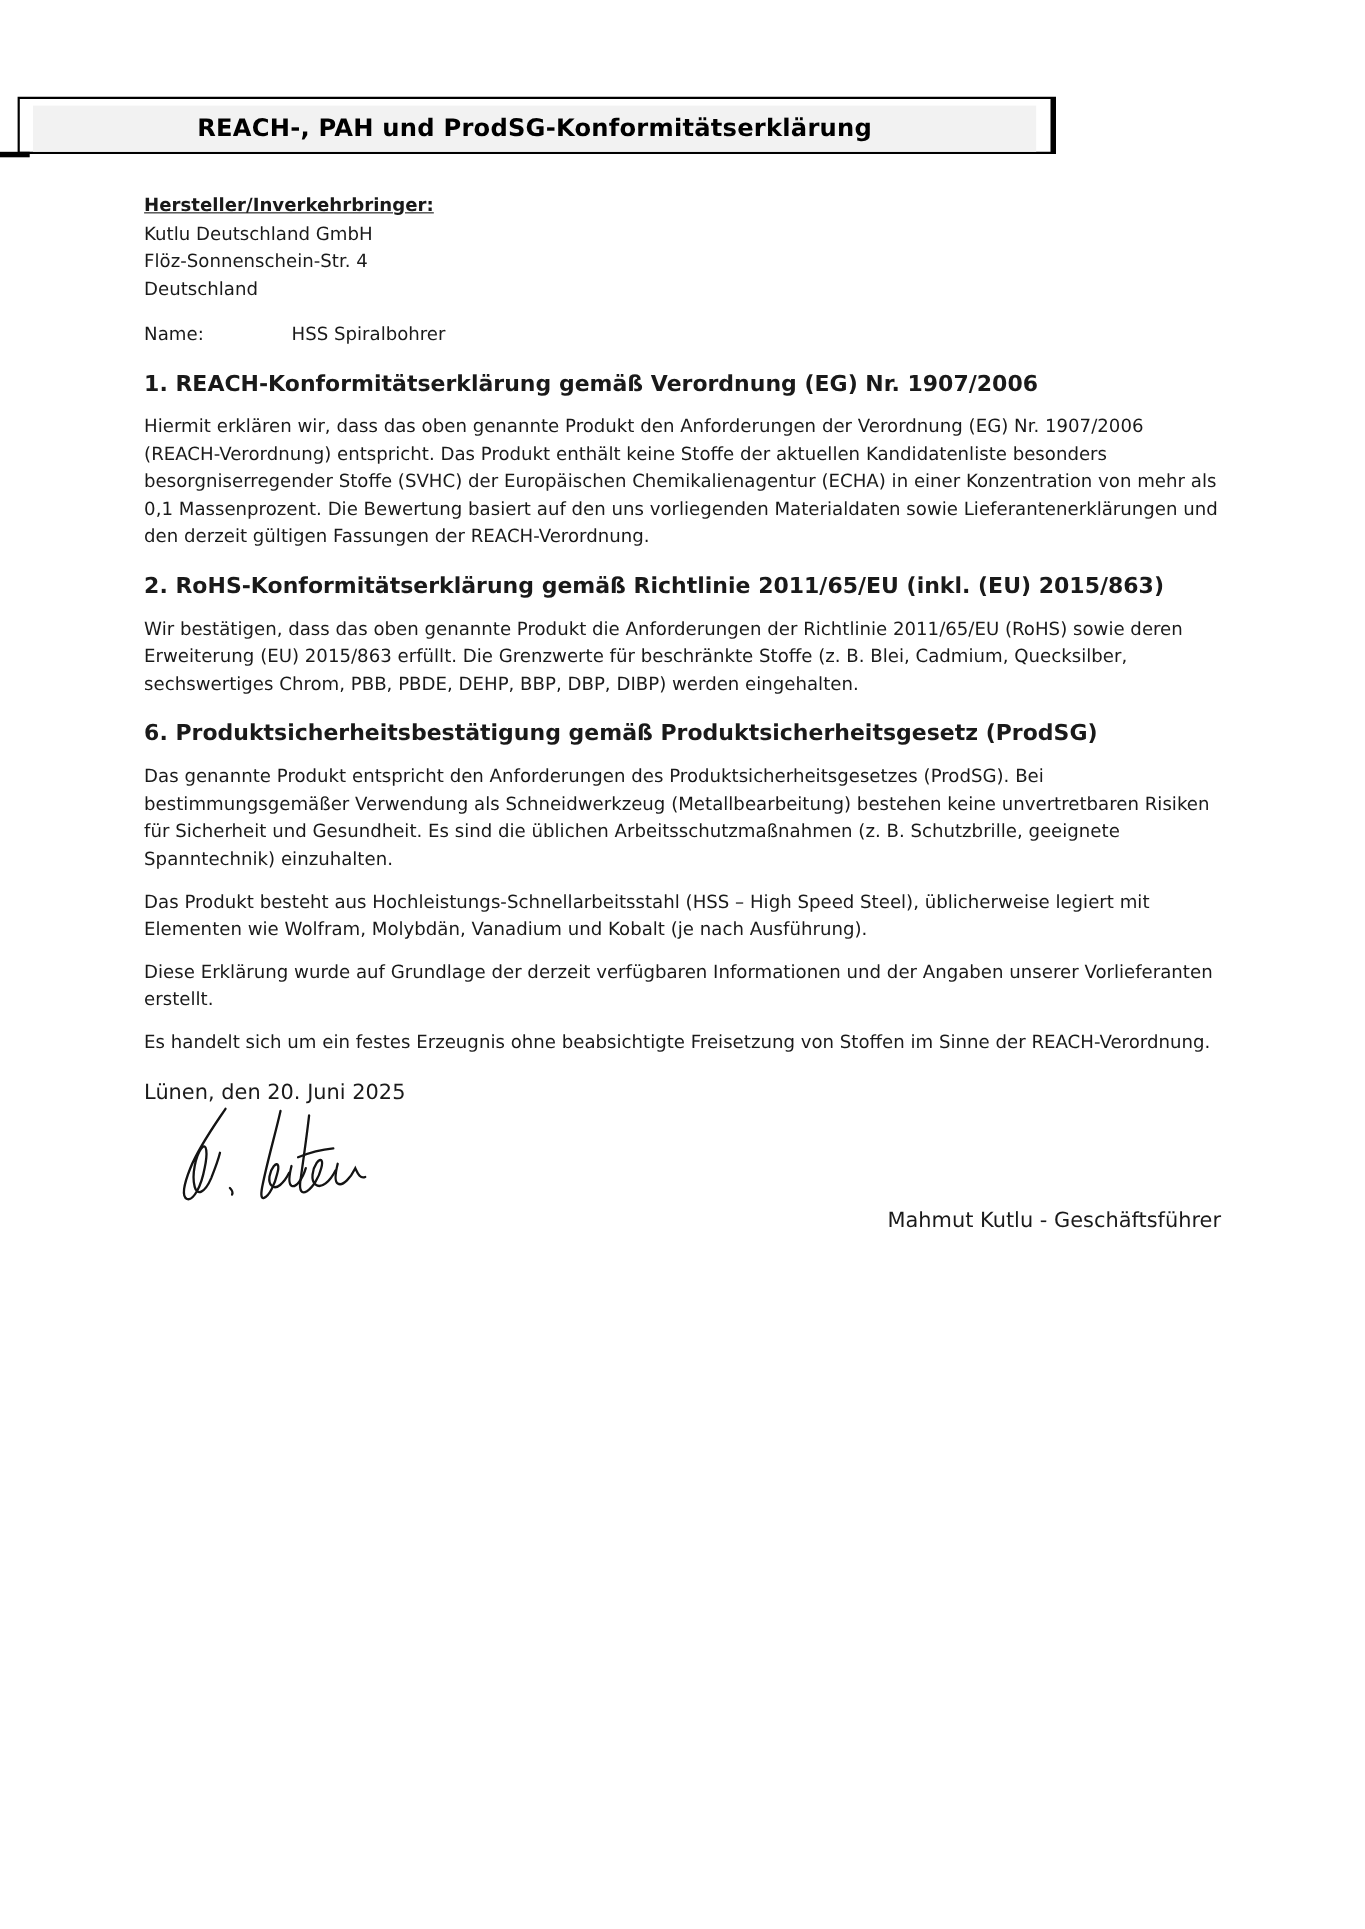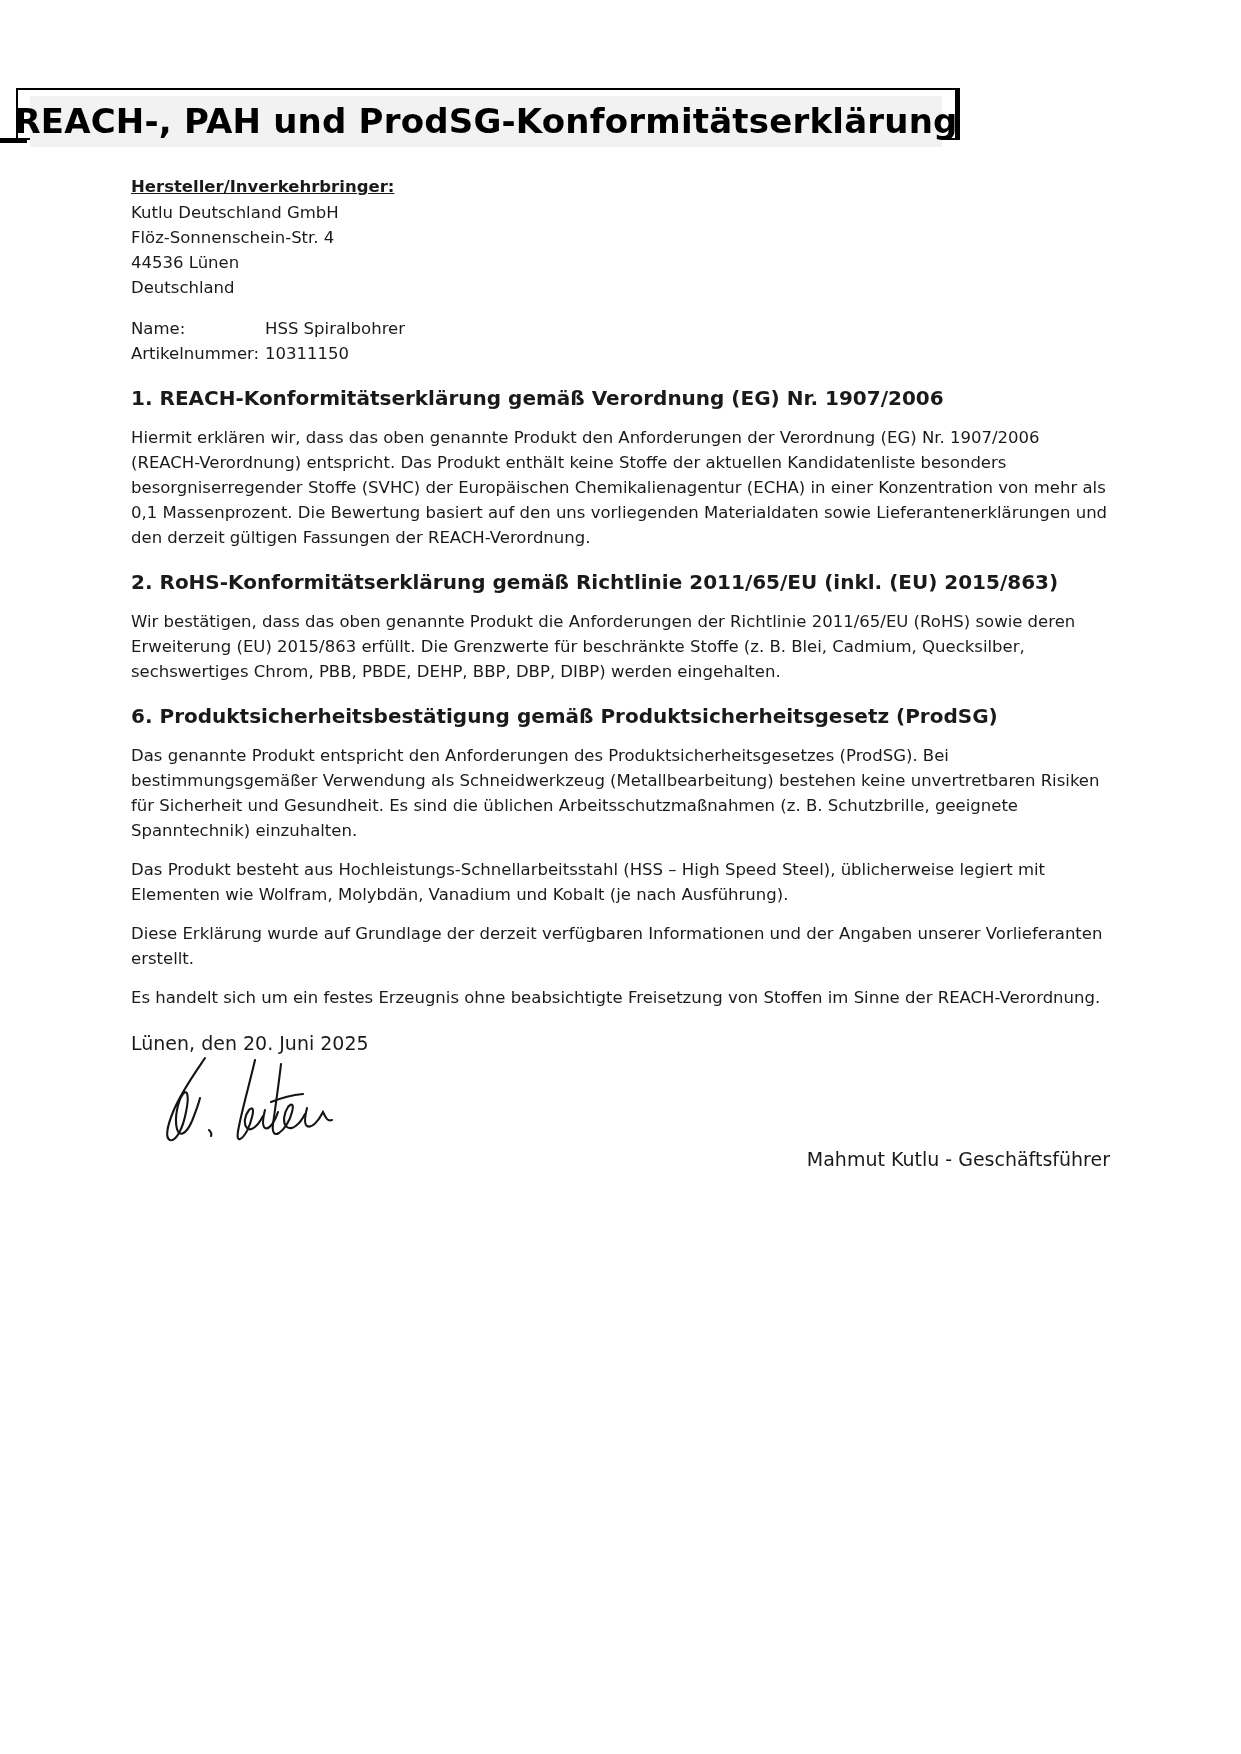--- a/index.html
+++ b/index.html
@@ -43,21 +43,21 @@
   .title-inner {
     margin: 6px 13px 0 12px;
     flex: 1;
     background: #f2f2f2;
     display: flex;
     align-items: center;
     justify-content: center;
   }
   .title-inner h1 {
     margin: 0;
-    font-size: 34px;
+    font-size: 22px;
     font-weight: bold;
     color: #000;
     letter-spacing: 0.2px;
     white-space: nowrap;
   }
 
   .mfr-heading {
     margin: 0 0 1px 0;
     font-weight: bold;
     text-decoration: underline;
@@ -99,32 +99,27 @@
       <h1>REACH-, PAH und ProdSG-Konformitätserklärung</h1>
     </div>
   </div>
 
   <div class="content">
 
     <p class="mfr-heading">Hersteller/Inverkehrbringer:</p>
     <div class="address">
       <div>Kutlu Deutschland GmbH</div>
       <div>Flöz-Sonnenschein-Str. 4</div>
-      <div>44536 Lünen</div>
       <div>Deutschland</div>
     </div>
 
     <div class="product-block">
       <div class="product-row">
         <span>Name:</span>
         <span>HSS Spiralbohrer</span>
-      </div>
-      <div class="product-row">
-        <span>Artikelnummer:</span>
-        <span>10311150</span>
       </div>
     </div>
 
     <h2 class="sec-heading">1. REACH-Konformitätserklärung gemäß Verordnung (EG) Nr. 1907/2006</h2>
     <p class="body-par">Hiermit erklären wir, dass das oben genannte Produkt den Anforderungen der Verordnung (EG) Nr. 1907/2006 (REACH-Verordnung) entspricht. Das Produkt enthält keine Stoffe der aktuellen Kandidatenliste besonders besorgniserregender Stoffe (SVHC) der Europäischen Chemikalienagentur (ECHA) in einer Konzentration von mehr als 0,1 Massenprozent. Die Bewertung basiert auf den uns vorliegenden Materialdaten sowie Lieferantenerklärungen und den derzeit gültigen Fassungen der REACH-Verordnung.</p>
 
     <h2 class="sec-heading">2. RoHS-Konformitätserklärung gemäß Richtlinie 2011/65/EU (inkl. (EU) 2015/863)</h2>
     <p class="body-par">Wir bestätigen, dass das oben genannte Produkt die Anforderungen der Richtlinie 2011/65/EU (RoHS) sowie deren Erweiterung (EU) 2015/863 erfüllt. Die Grenzwerte für beschränkte Stoffe (z. B. Blei, Cadmium, Quecksilber, sechswertiges Chrom, PBB, PBDE, DEHP, BBP, DBP, DIBP) werden eingehalten.</p>
 
     <h2 class="sec-heading">6. Produktsicherheitsbestätigung gemäß Produktsicherheitsgesetz (ProdSG)</h2>

